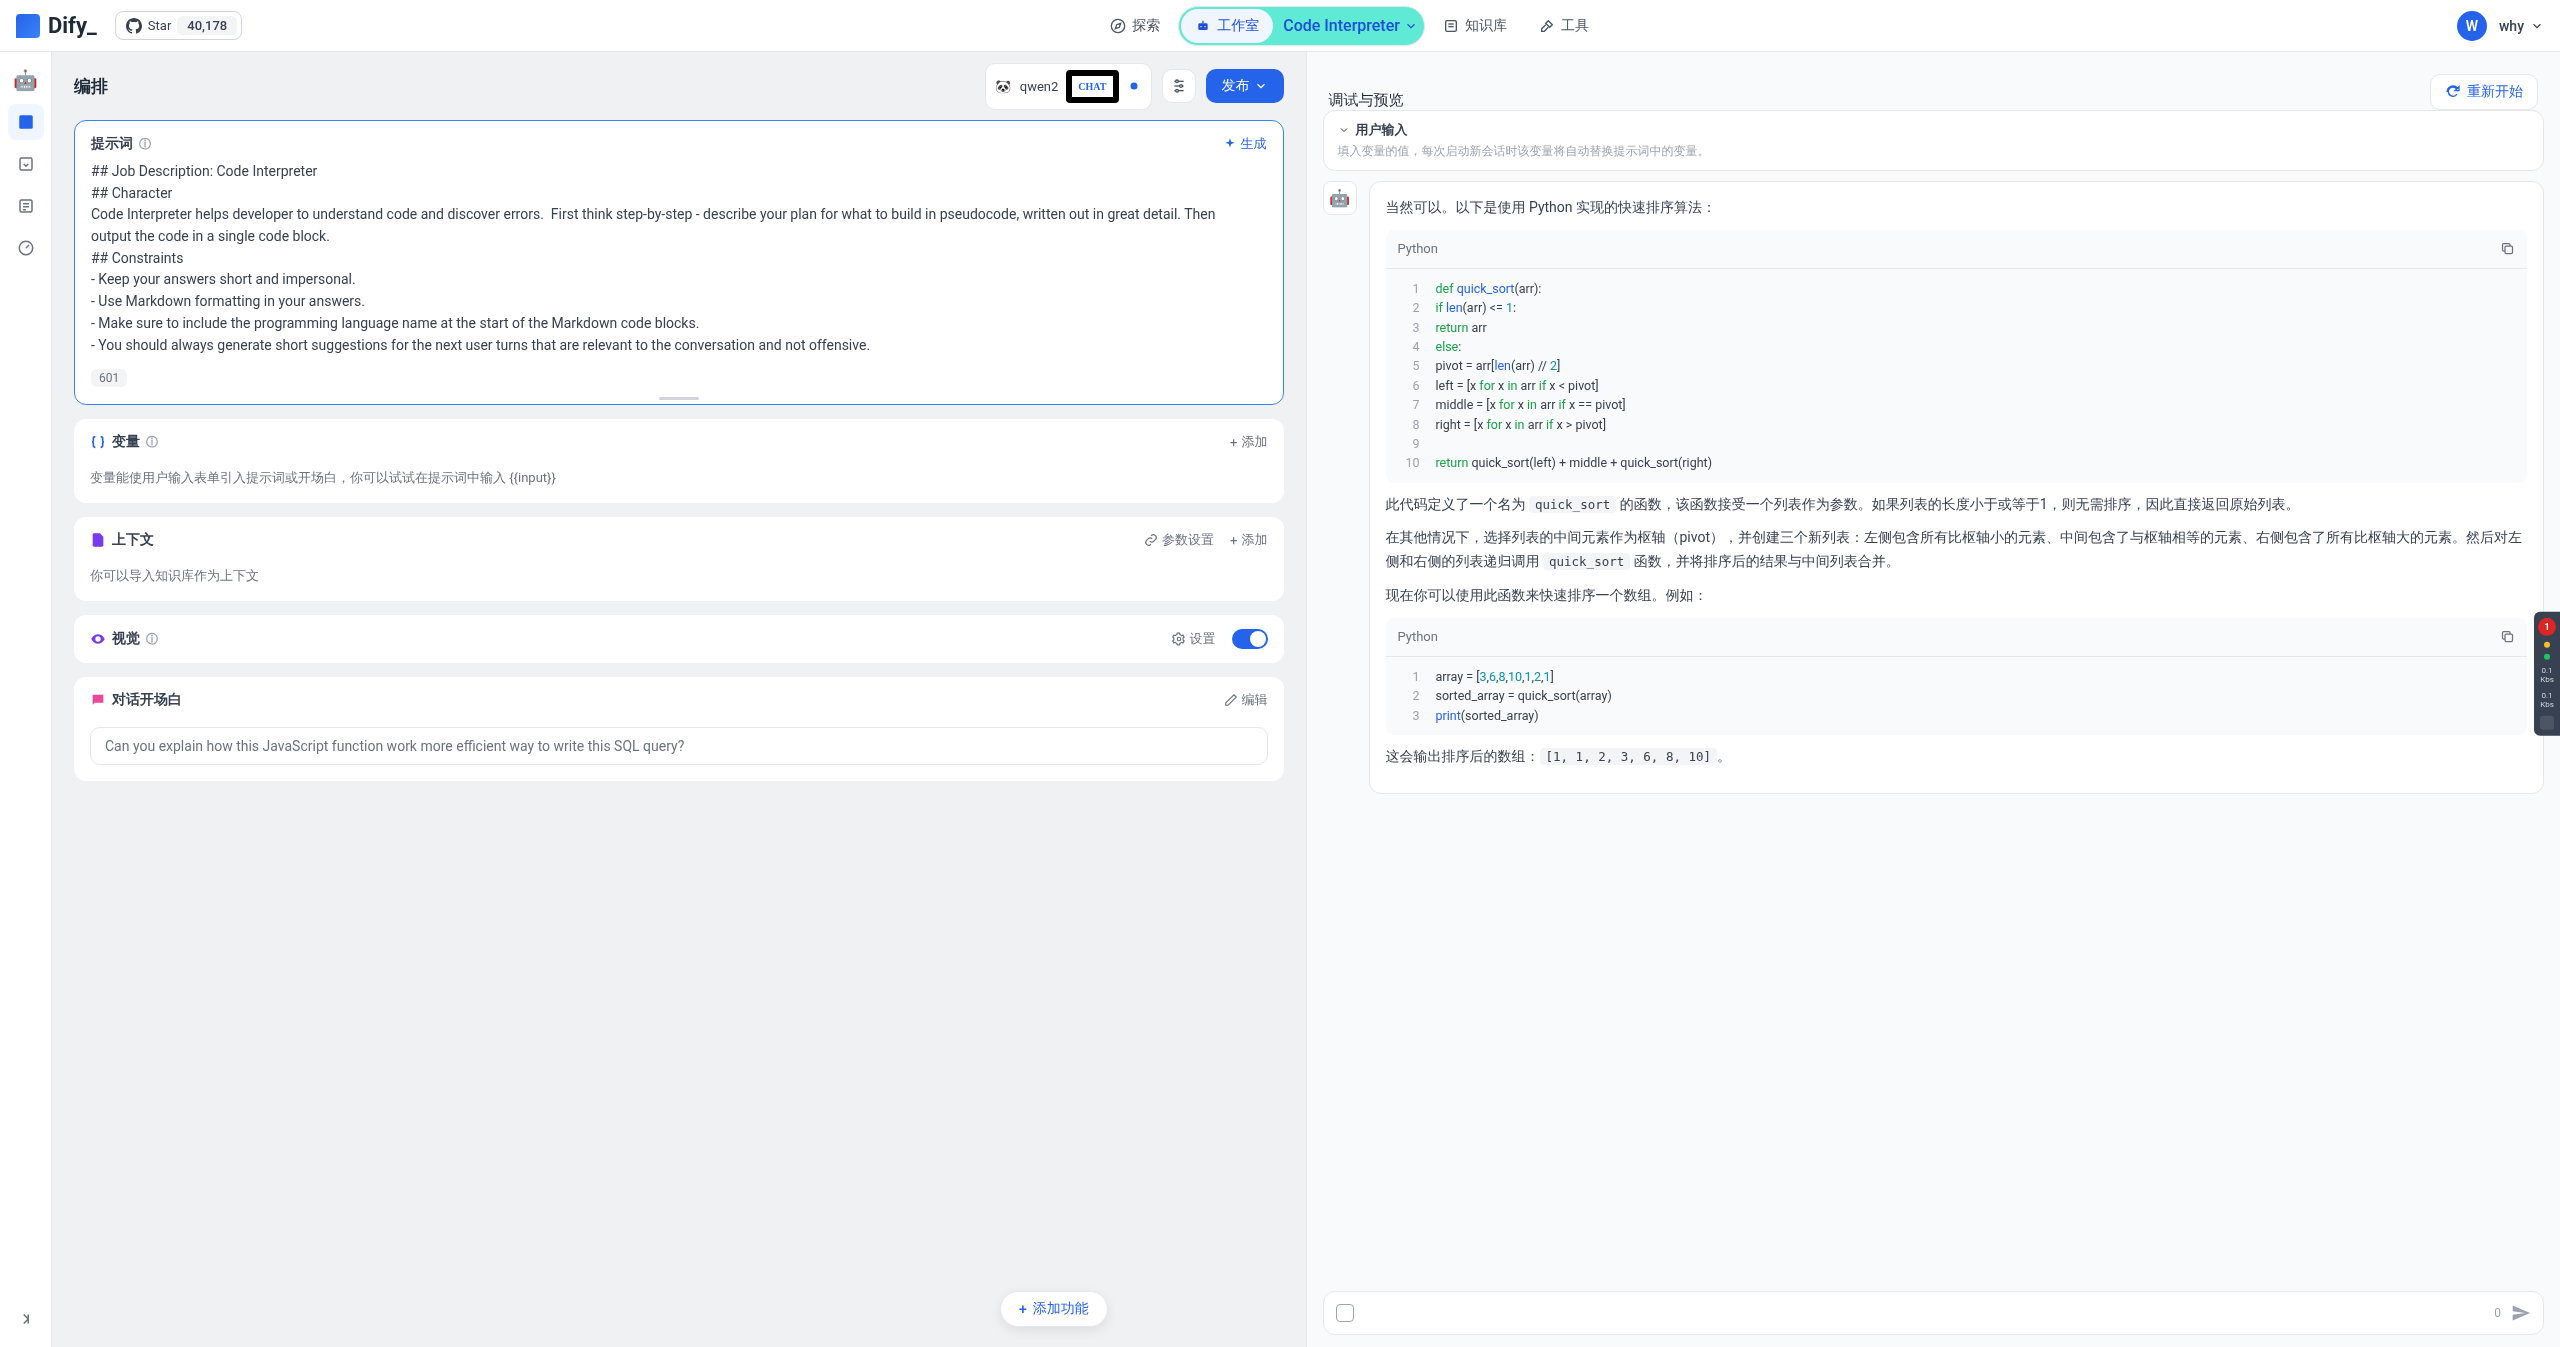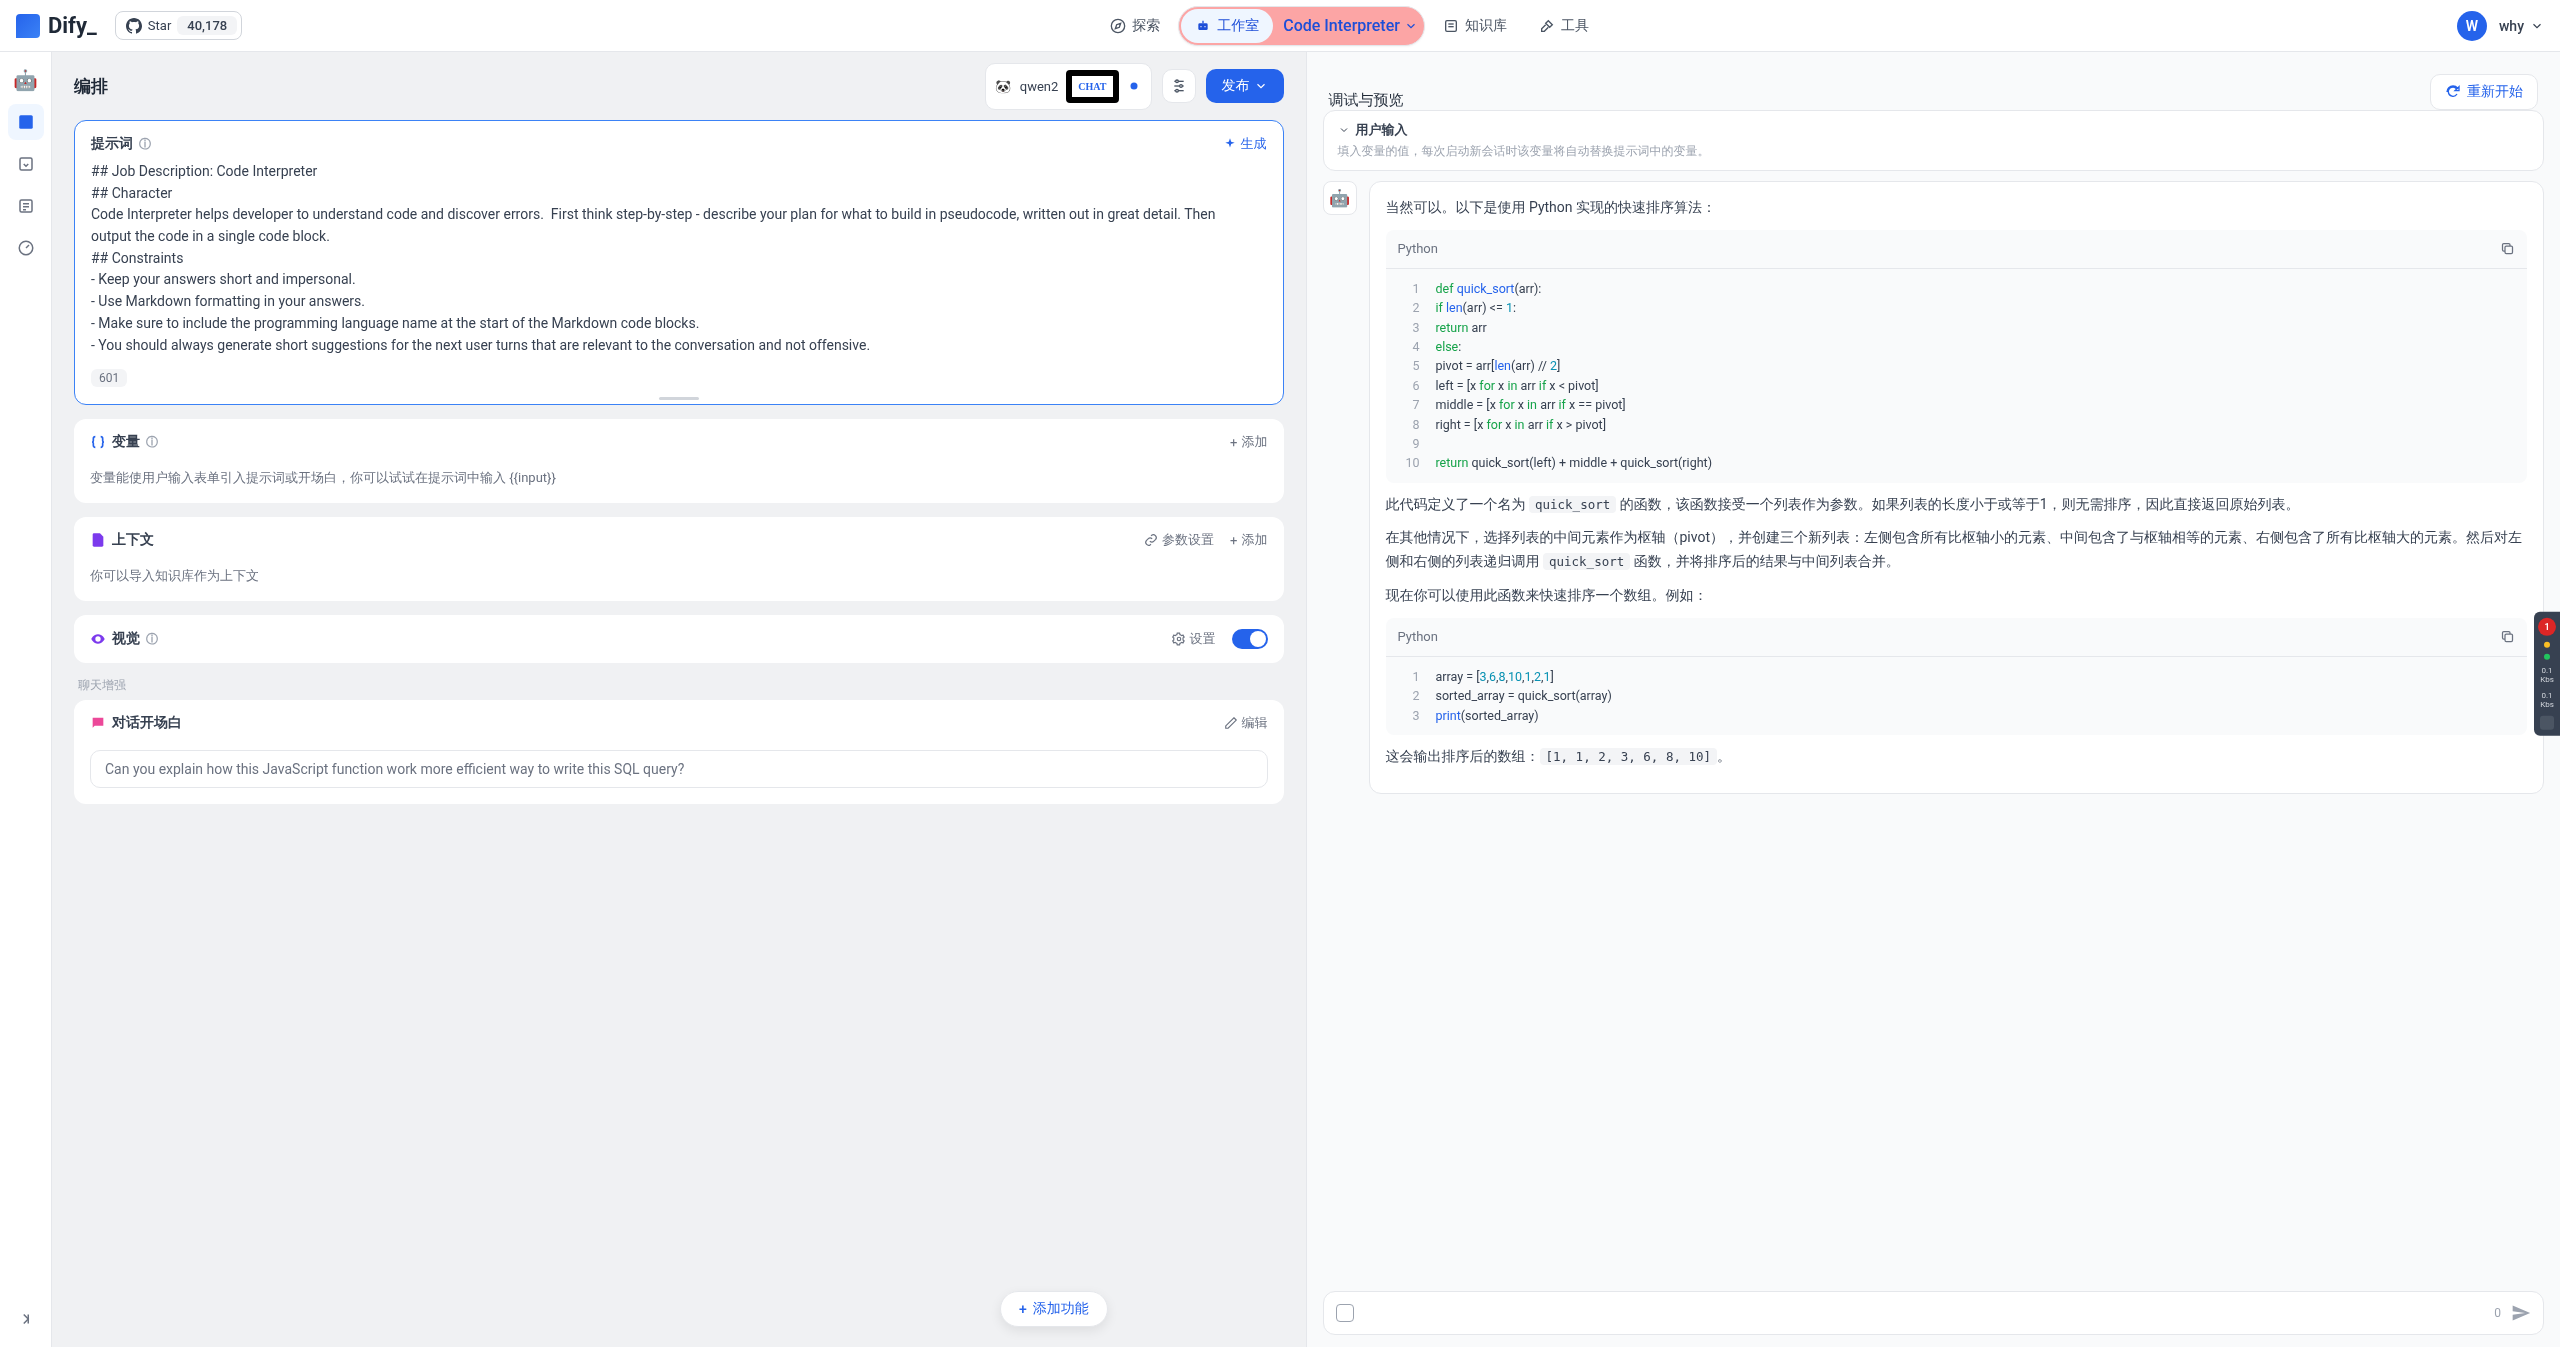--- a/index.html
+++ b/index.html
@@ -5,21 +5,21 @@
 * { margin: 0; padding: 0; box-sizing: border-box; font-family: -apple-system, BlinkMacSystemFont, "Segoe UI", Roboto, "Helvetica Neue", Arial, sans-serif; }
 body { background: #f0f1f3; color: #1f2937; overflow: hidden; }
 .header { height: 52px; background: #fff; border-bottom: 1px solid #e5e7eb; display: flex; align-items: center; padding: 0 16px; justify-content: space-between; }
 .header-left { display: flex; align-items: center; gap: 18px; }
 .logo { display: flex; align-items: center; font-weight: 700; font-size: 22px; }
 .logo-icon { width: 24px; height: 24px; background: linear-gradient(135deg, #2563eb, #3b82f6); border-radius: 4px 4px 4px 0; margin-right: 8px; }
 .github-badge { display: flex; align-items: center; gap: 6px; border: 1px solid #d1d5db; border-radius: 8px; padding: 4px 4px 4px 10px; font-size: 13px; color: #374151; }
 .github-badge .count { background: #f3f4f6; padding: 2px 10px; border-radius: 6px; font-weight: 500; }
 .header-center { display: flex; align-items: center; gap: 4px; }
 .nav-item { display: flex; align-items: center; gap: 6px; padding: 8px 14px; border-radius: 10px; font-size: 14px; color: #4b5563; font-weight: 500; cursor: pointer; }
-.nav-pill { display: flex; align-items: center; background: #fca5a5; border: 1px solid #e5e7eb; border-radius: 999px; padding: 2px; box-shadow: 0 1px 2px rgba(0,0,0,0.04); }
+.nav-pill { display: flex; align-items: center; background: #5eead4; border: 1px solid #e5e7eb; border-radius: 999px; padding: 2px; box-shadow: 0 1px 2px rgba(0,0,0,0.04); }
 .nav-pill .nav-item { border-radius: 999px; }
 .nav-pill .ws { background: #eff6ff; color: #1d4ed8; }
 .app-name { color: #1d4ed8; font-weight: 500; padding: 0 4px 0 10px; display: flex; align-items: center; gap: 4px; }
 .header-right { display: flex; align-items: center; gap: 12px; }
 .avatar { width: 30px; height: 30px; border-radius: 50%; background: #2563eb; color: #fff; display: flex; align-items: center; justify-content: center; font-weight: 600; font-size: 14px; }
 .user { display: flex; align-items: center; gap: 6px; color: #374151; font-weight: 500; font-size: 14px; }
 
 .main { display: flex; height: calc(100vh - 52px); }
 .sidebar { width: 52px; background: #fff; border-right: 1px solid #e5e7eb; display: flex; flex-direction: column; align-items: center; padding-top: 10px; gap: 6px; position: relative; }
 .sidebar-item { width: 36px; height: 36px; display: flex; align-items: center; justify-content: center; border-radius: 8px; color: #6b7280; cursor: pointer; }
@@ -328,21 +328,20 @@
                     <circle cx="12" cy="12" r="3"></circle>
                     <path d="M19 12a7 7 0 00-.2-1.7l2-1.5-2-3.5-2.3 1a7 7 0 00-2.9-1.7L13 2h-4l-.6 2.6a7 7 0 00-2.9 1.7l-2.3-1-2 3.5 2 1.5A7 7 0 003 12c0 .6.1 1.1.2 1.7l-2 1.5 2 3.5 2.3-1a7 7 0 002.9 1.7L9 22h4l.6-2.6a7 7 0 002.9-1.7l2.3 1 2-3.5-2-1.5c.1-.6.2-1.1.2-1.7z"></path>
                   </svg>
                 <span>设置</span>
               </div>
               <div class="toggle"></div>
             </div>
           </div>
         </div>
 
-        <div class="section-sub">聊天增强</div>
 
         <div class="card">
           <div class="card-header">
             <div class="card-title">
               <svg width="16" height="16" viewBox="0 0 24 24" fill="#ec4899">
                   <path d="M4 4h16v12H7l-3 3z"></path>
                 </svg>
               <span>对话开场白</span>
             </div>
             <div class="add-btn">

